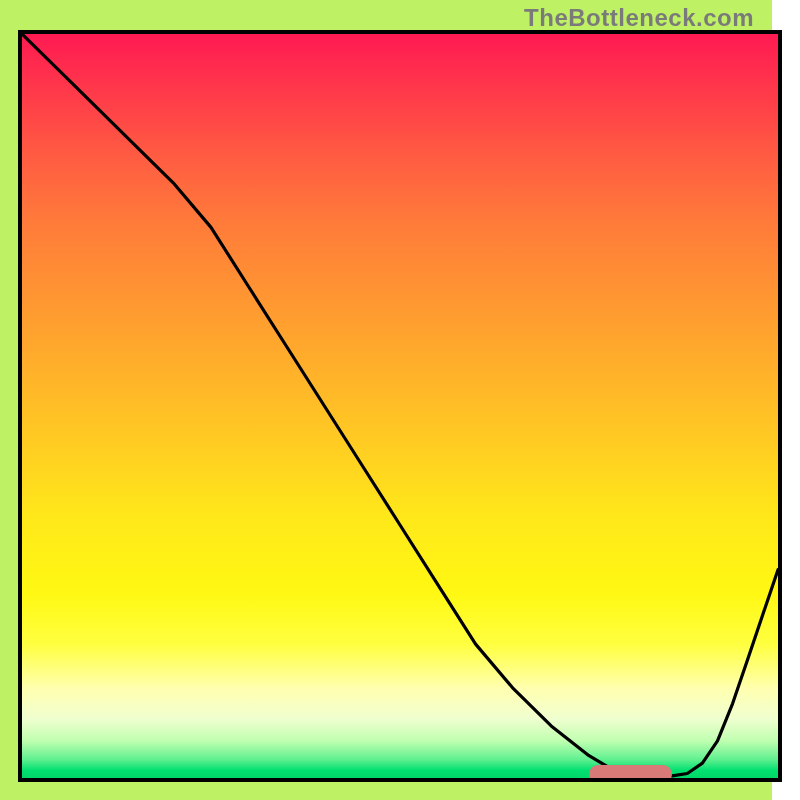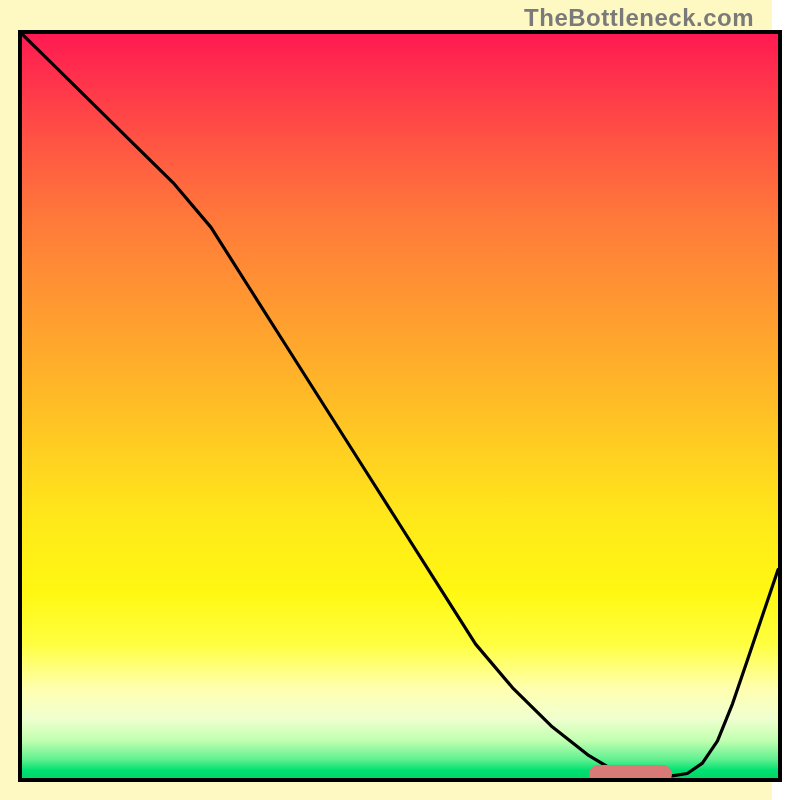--- a/index.html
+++ b/index.html
@@ -1,21 +1,21 @@
 <!DOCTYPE html>
 <html><head>
 <meta charset="utf-8">
 <style>
   * { margin: 0; padding: 0; box-sizing: border-box; }
   html, body { width: 800px; height: 800px; background: #fff; }
   .container {
     position: relative;
     width: 772px;
     height: 800px;
-    background: #fef9c3;
+    background: #bef264;
   }
   .watermark {
     position: absolute;
     top: 4px;
     right: 18px;
     font-family: Arial, sans-serif;
     font-size: 24px;
     font-weight: bold;
     color: #7a7a7a;
     letter-spacing: 0.5px;

